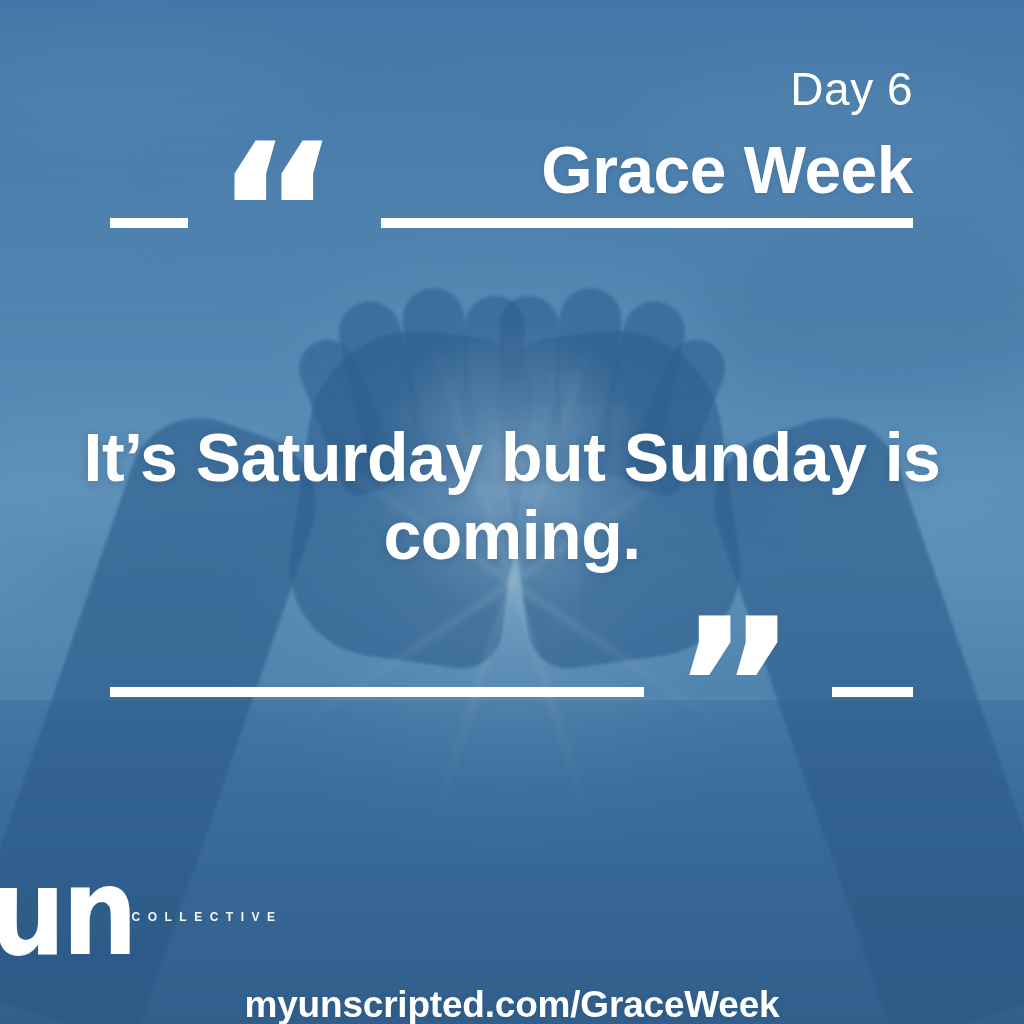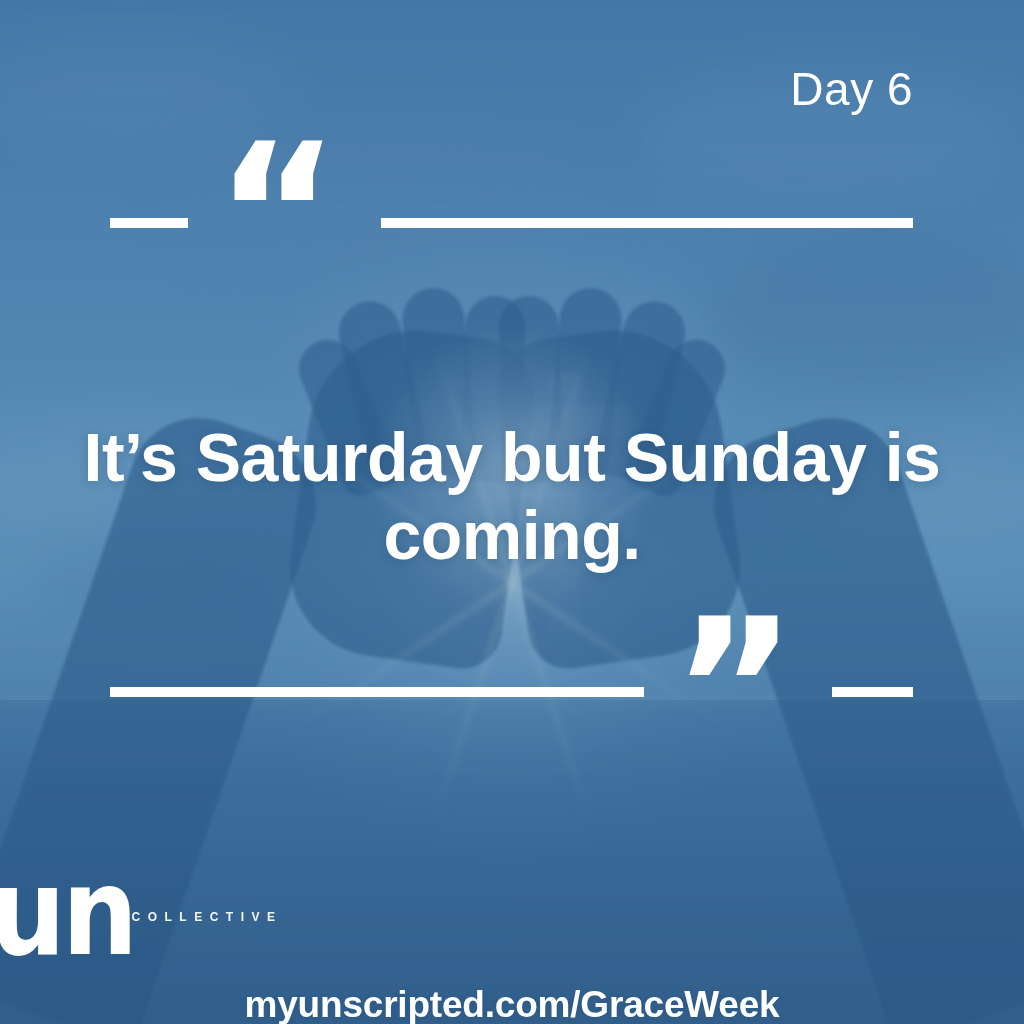--- a/index.html
+++ b/index.html
@@ -381,20 +381,21 @@
     <div class="flare f5"></div>
 
     <div class="wash"></div>
     <div class="wash2"></div>
   </div>
 
   <div class="content">
 
     <div class="day-label">Day 6</div>
 
+    <div class="series-title">Grace Week</div>
 
     <div class="rule rule-top-dash"></div>
     <div class="quote-mark quote-open">“</div>
     <div class="rule rule-top-long"></div>
 
     <div class="quote-text">It’s Saturday but Sunday is coming.</div>
 
     <div class="rule rule-bot-long"></div>
     <div class="quote-mark quote-close">”</div>
     <div class="rule rule-bot-dash"></div>

